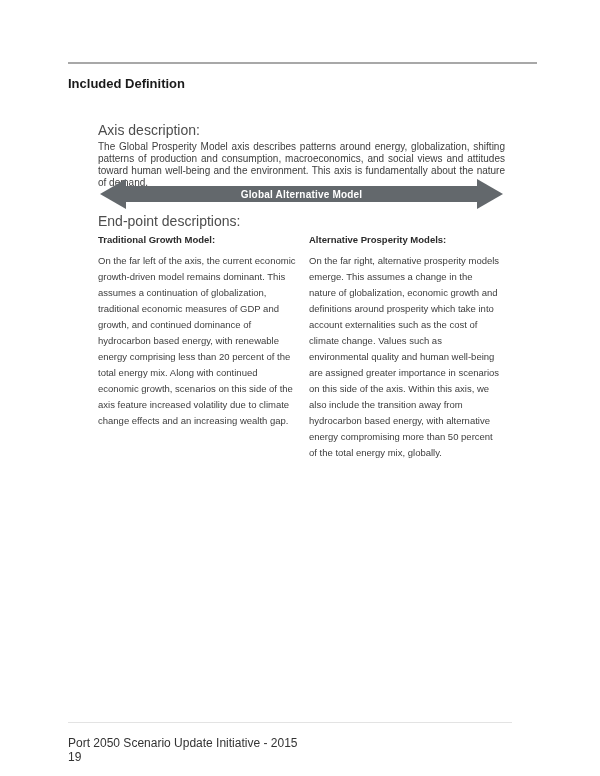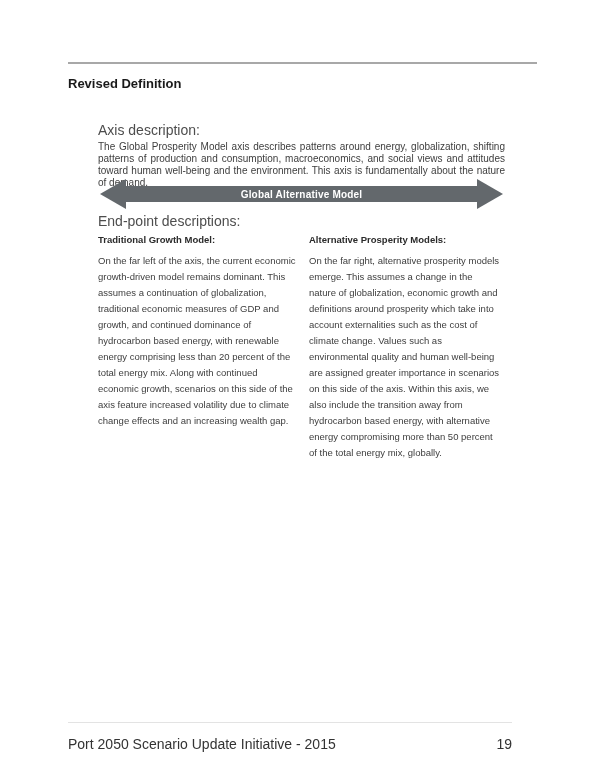--- a/index.html
+++ b/index.html
@@ -82,31 +82,31 @@
   .col-body  { font-size:9.5px; line-height:16px; color:#3d3d3d; }
 
   
   .footer-rule {
     position:absolute; top:722px; left:68px; right:88px;
     height:1px; background:#e3e3e3;
   }
   .footer {
     position:absolute; top:736px; left:68px; right:88px;
     display:flex; justify-content:space-between;
-    font-size:14px; color:#333333;
+    font-size:12px; color:#333333;flex-direction:column;
   }
 </style>
 </head>
 <body>
 
 <div class="page">
 
   <div class="header-rule"></div>
 
-  <div class="title">Revised Definition</div>
+  <div class="title">Included Definition</div>
 
   <div class="axis-heading">Axis description:</div>
   <div class="axis-body">The Global Prosperity Model axis describes patterns around energy, globalization, shifting patterns of production and consumption, macroeconomics, and social views and attitudes toward human well-being and the environment. This axis is fundamentally about the nature of demand.</div>
 
   <div class="arrow">
     <div class="head-left"></div>
     <div class="bar"></div>
     <div class="head-right"></div>
     <div class="label">Global Alternative Model</div>
   </div>

